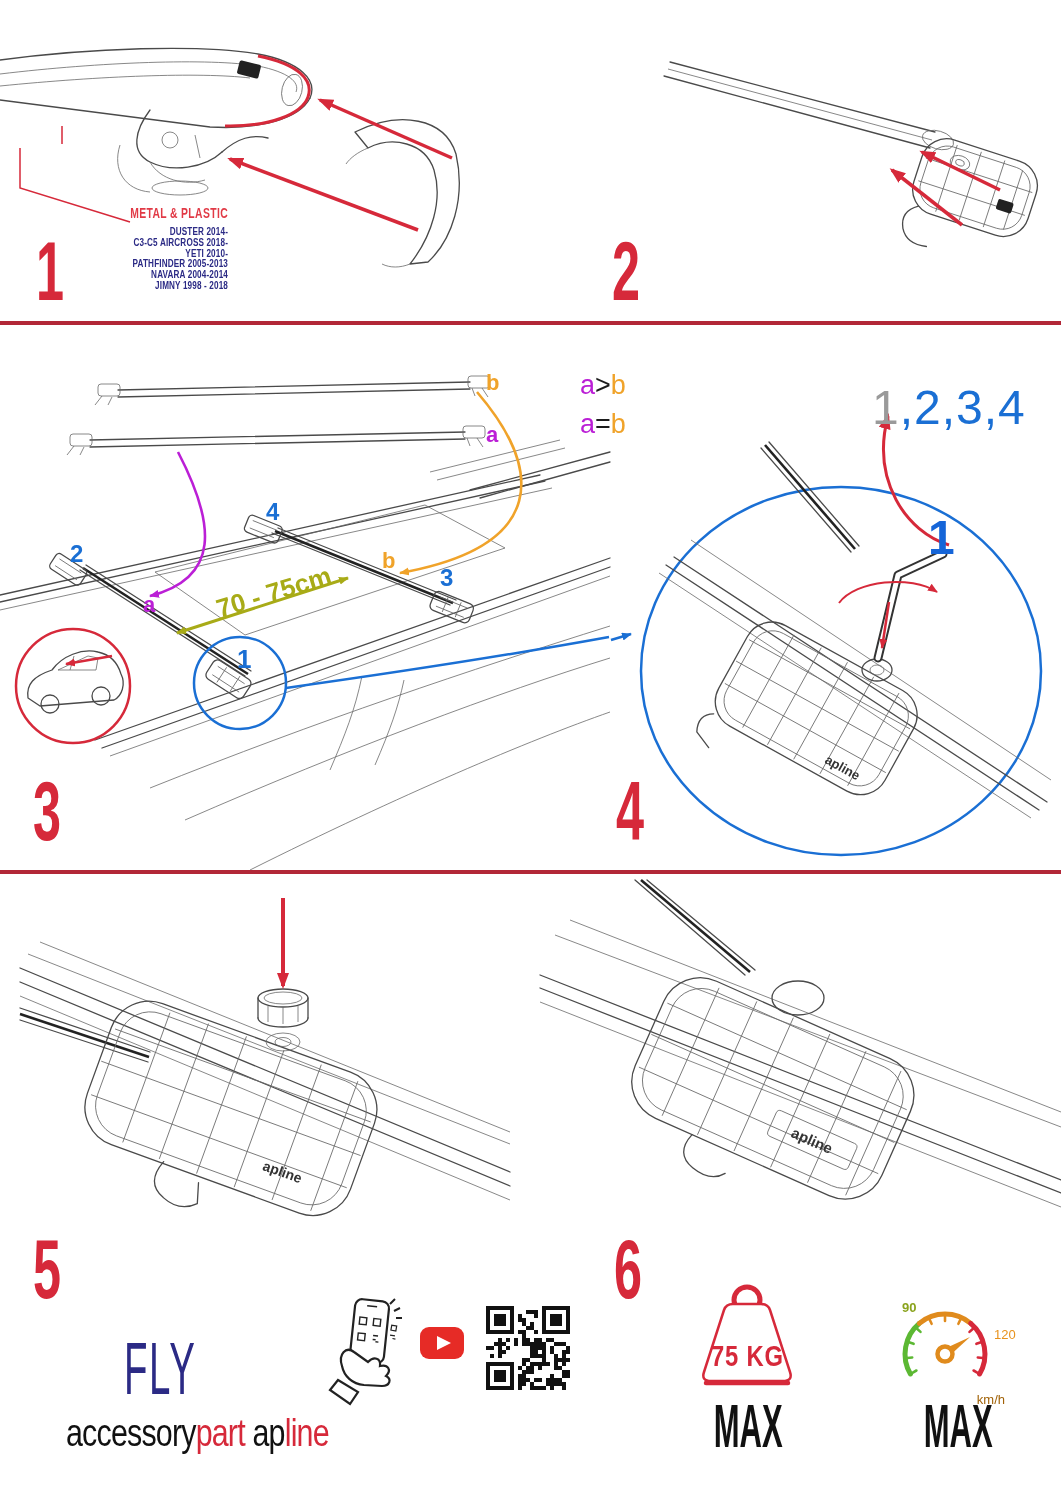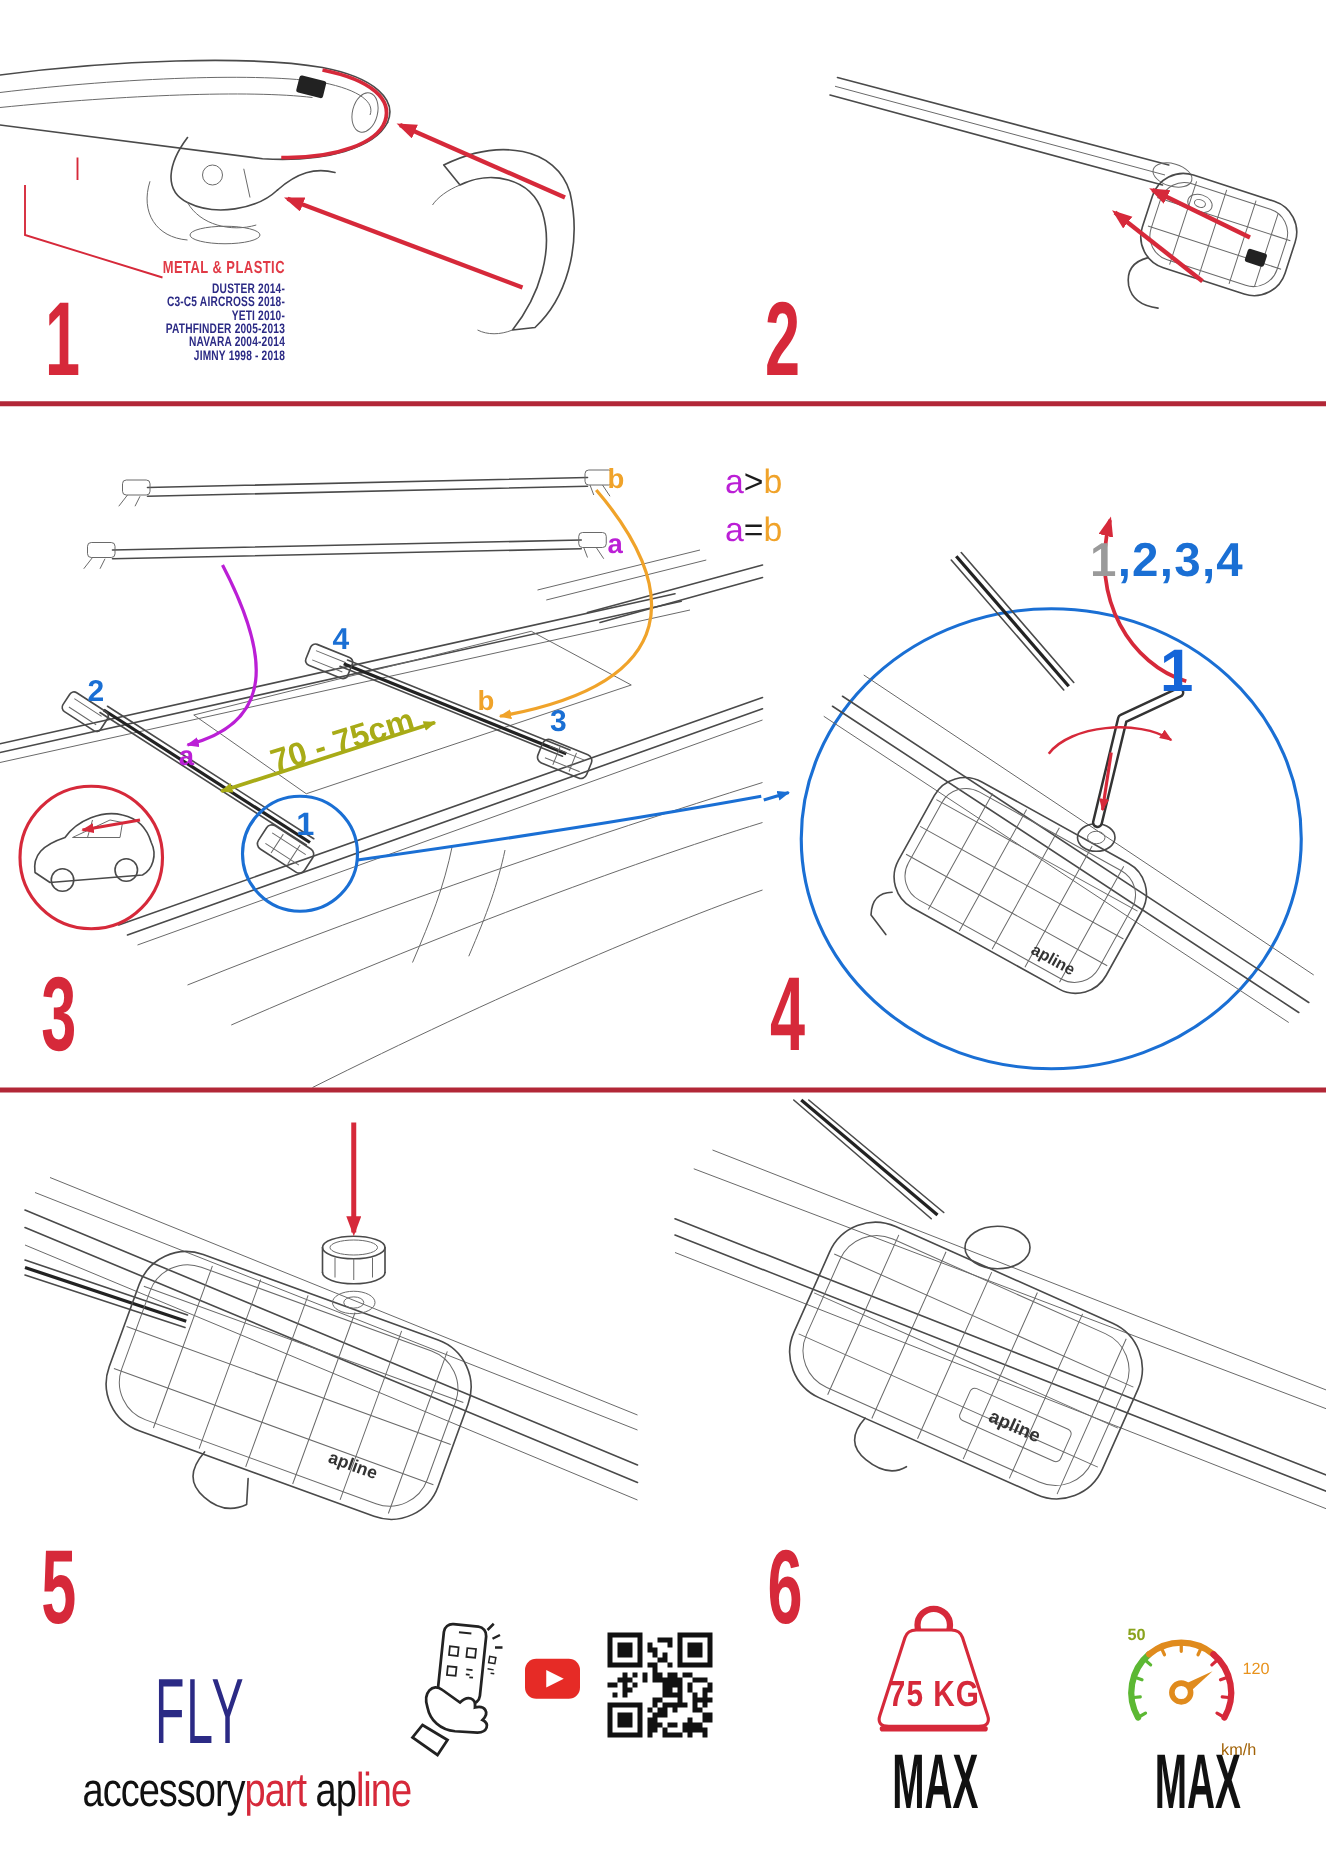--- a/index.html
+++ b/index.html
@@ -18,21 +18,21 @@
   
   .models{position:absolute;left:58px;top:205px;width:170px;text-align:right;
           transform:scaleX(0.74);transform-origin:100% 0;}
   .m-title{color:#e13a46;font-size:14px;font-weight:700;margin-bottom:5px;letter-spacing:0.5px;}
   .m-line{color:#2b2a85;font-size:11px;font-weight:700;line-height:10.8px;letter-spacing:0.2px;}
   
   .lbl{position:absolute;font-weight:700;line-height:1;}
   .blue{color:#1a6fd4;} .purple{color:#bb1fd6;} .orange{color:#f0a32a;}
   .legend{position:absolute;left:580px;top:366px;font-size:27px;font-weight:400;line-height:1.45;}
   .legend .op{color:#1c1c1c;}
-  .seq{position:absolute;left:872px;top:380px;font-size:38px;font-weight:700;letter-spacing:1px;margin-top:48px;}
+  .seq{position:absolute;left:872px;top:380px;font-size:48px;font-weight:400;letter-spacing:1px;}
   .seq-first{color:#9a9a9a;} .seq-rest{color:#1a6fd4;}
   .callout1{position:absolute;left:928px;top:510px;font-size:48px;font-weight:700;color:#1565d8;}
   .measure{position:absolute;left:194px;top:577px;width:160px;text-align:center;color:#a8ab17;
            font-size:26px;font-weight:700;transform:rotate(-17deg);}
   
   .fly{position:absolute;left:124px;top:1340px;color:#2b2a85;font-size:74px;font-weight:400;
        line-height:0.78;transform:scaleX(0.52);transform-origin:left top;letter-spacing:3px;}
   .brandline{position:absolute;left:66px;top:1414px;font-size:38px;font-weight:400;line-height:1;
              transform:scaleX(0.8);transform-origin:left top;letter-spacing:-1px;white-space:nowrap;}
   .brandline .red{color:#d6293a;} .brandline .blk{color:#111;}
@@ -375,18 +375,18 @@
       <path d="M80.7,23.4 A40,40 0 0 1 89.6,74" stroke="#d6293a"></path>
     </g>
     <g stroke-width="2.6" stroke-linecap="round">
       <path d="M26.4,70.5 L22.4,72.8 M22.2,57.5 L17.2,58 M23.6,43.8 L19,42.2 M30.5,31.9 L27,28.8" stroke="#5cb833"></path>
       <path d="M41.6,23.8 L39.6,19.5 M55,21 L55,16 M68.4,23.8 L70.4,19.5" stroke="#e08b1d"></path>
       <path d="M79.5,31.9 L83,28.8 M86.4,43.8 L91,42.2 M87.8,57.5 L92.8,58 M83.6,70.5 L87.6,72.8" stroke="#d6293a"></path>
     </g>
     <polygon points="54,49 56,59 80,37" fill="#e08b1d"></polygon>
     <circle cx="55" cy="54" r="7.5" fill="#fff" stroke="#e08b1d" stroke-width="4.5"></circle>
   </svg>
-  <div class="s60">50</div>
+  <div class="s60">90</div>
   <div class="s120">120</div>
   <div class="kmh">km/h</div>
   <div class="maxword" style="left:890px;top:1402px">MAX</div>
 
 </div>
 
 </body></html>

